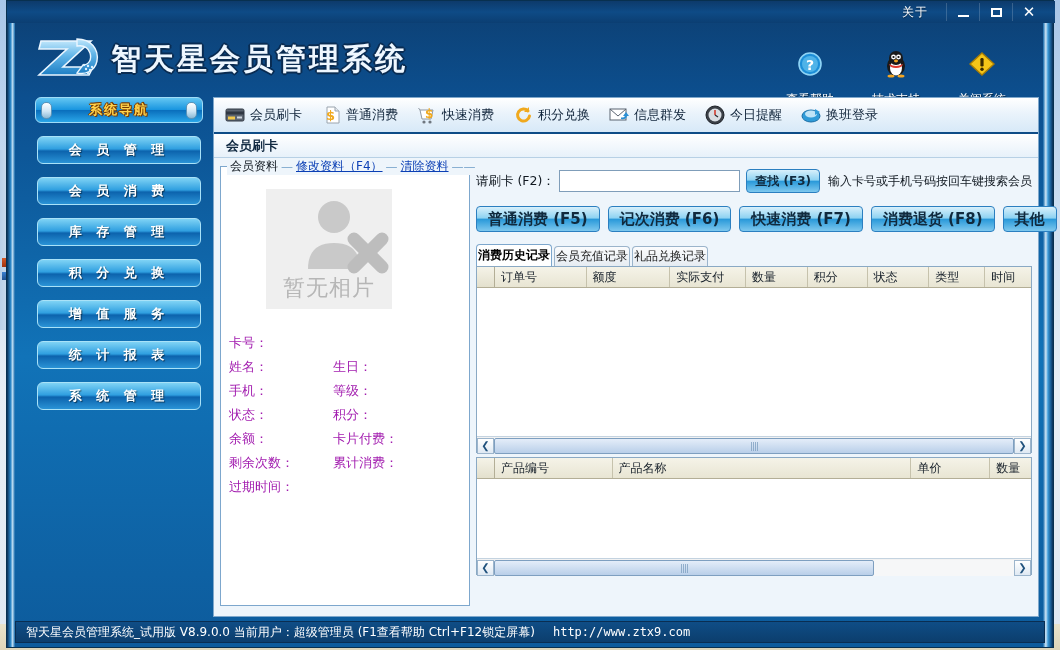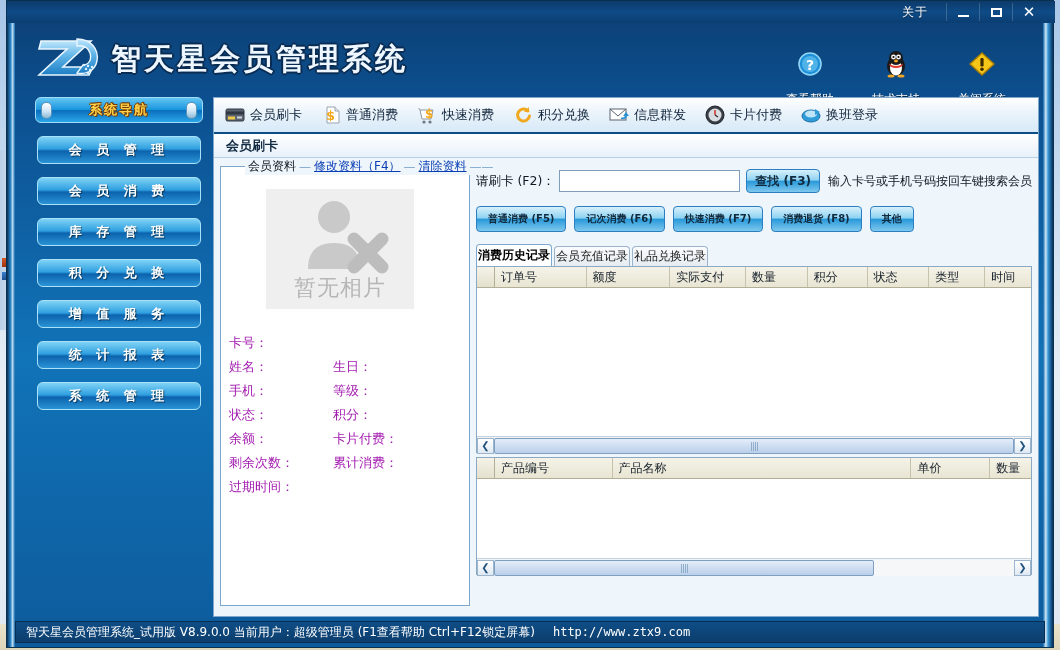--- a/index.html
+++ b/index.html
@@ -158,28 +158,28 @@
   .pagetitle span{font-size:13px;font-weight:bold;color:#122a42;}
 
   .body{position:relative;width:100%;height:458px;background:#eef5fb;}
 
   
   .groupbox{
     position:absolute;left:6px;top:8px;width:250px;height:440px;
     border:1px solid #7da7cd;background:#ffffff;box-sizing:border-box;
   }
   .gb-legend{
-    position:absolute;left:24px;top:-9px;background:#eef5fb;padding:0 3px;
+    position:absolute;left:6px;top:-9px;background:#eef5fb;padding:0 3px;
     display:flex;align-items:center;gap:3px;font-size:12px;white-space:nowrap;
   }
   .gb-legend .t{color:#101820;}
   .gb-legend .lnk{color:#0b3fb5;text-decoration:underline;cursor:pointer;}
   .gb-legend .dash{color:#7da7cd;}
   .photo{
-    position:absolute;left:45px;top:22px;width:148px;height:120px;
+    position:absolute;left:45px;top:22px;width:126px;height:120px;
     background:#efefef;display:flex;align-items:flex-end;justify-content:center;
   }
   .photo svg{position:absolute;left:28px;top:6px;}
   .photo-txt{
     position:relative;font-size:22px;color:#b6b6b6;margin-bottom:6px;letter-spacing:1px;
   }
   .fields{position:absolute;left:8px;top:164px;width:236px;font-size:13px;color:#a21caf;}
   .frow{display:flex;height:24px;align-items:center;}
   .fk{width:104px;}
   .fk2{width:120px;}
@@ -196,21 +196,21 @@
   .btn-blue{
     height:24px;border-radius:4px;padding:0 8px;margin-left:6px;
     background:linear-gradient(180deg,#d8f0fb 0%,#8fd3f2 45%,#2b9ada 52%,#7ec8ee 100%);
     border:1px solid #2b7fc0;box-sizing:border-box;
     display:flex;align-items:center;justify-content:center;
     font-size:12px;font-weight:bold;color:#102a3e;cursor:pointer;white-space:nowrap;
   }
   .hint{font-size:12px;color:#101820;margin-left:8px;white-space:nowrap;}
 
   .actionrow{display:flex;align-items:center;margin-top:10px;}
-  .actionrow .btn-blue{margin-left:0;margin-right:8px;height:26px;padding:0 11px;font-size:10px;}
+  .actionrow .btn-blue{margin-left:0;margin-right:8px;height:26px;padding:0 11px;font-size:15px;}
 
   
   .tabs{display:flex;align-items:flex-end;margin-top:12px;height:22px;}
   .tab{
     height:20px;padding:0 1px;margin-right:2px;
     background:linear-gradient(180deg,#fbfcfd,#e6ecf2);
     border:1px solid #9bb4cb;border-bottom:none;
     border-radius:4px 4px 0 0;box-sizing:border-box;
     display:flex;align-items:center;font-size:12px;color:#1a1a1a;cursor:pointer;
   }
@@ -438,21 +438,21 @@
         </div>
         <div class="tb-item">
           <span class="tb-ico">
             <svg width="20" height="20" viewBox="0 0 20 20">
               <circle cx="10" cy="10" r="9" fill="#3a3f46" stroke="#1d2127"></circle>
               <circle cx="10" cy="10" r="6.5" fill="#d8dde2"></circle>
               <path d="M10 10 L10 5" stroke="#d23b2e" stroke-width="1.6"></path>
               <path d="M10 10 L13 12" stroke="#2b2f35" stroke-width="1.4"></path>
             </svg>
           </span>
-          <span class="tb-lbl">卡片付费</span>
+          <span class="tb-lbl">今日提醒</span>
         </div>
         <div class="tb-item">
           <span class="tb-ico">
             <svg width="21" height="18" viewBox="0 0 21 18">
               <ellipse cx="10" cy="10" rx="9" ry="6" fill="#2f9bd8" stroke="#1a6ea6"></ellipse>
               <ellipse cx="10" cy="8" rx="6" ry="3.4" fill="#bfe4f7"></ellipse>
               <path d="M14 3 l5 3 l-5 3 Z" fill="#2f9bd8"></path>
             </svg>
           </span>
           <span class="tb-lbl">换班登录</span>

